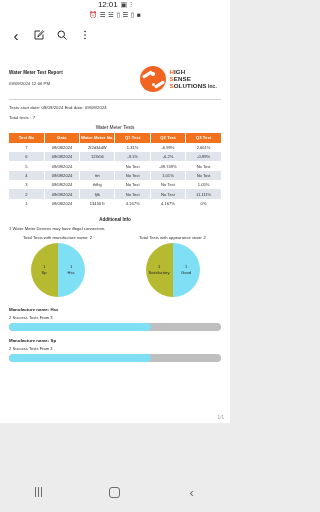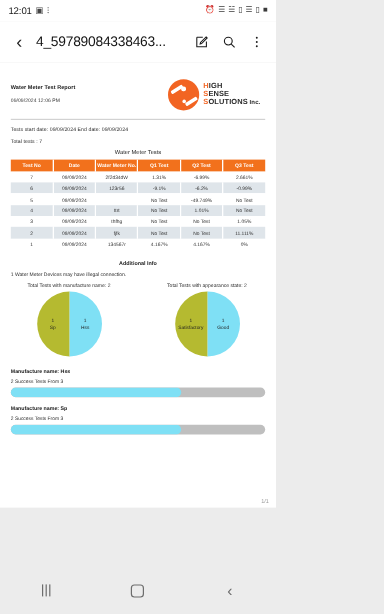--- a/index.html
+++ b/index.html
@@ -9,20 +9,21 @@
     background:#ececec;
     overflow:hidden;
     position:relative;
   }
 
   
   .statusbar {
     height:18px; background:#ffffff;
     display:flex; align-items:center; justify-content:space-between;
     padding:0 7px;
+    flex-direction:column;
   }
   .sb-left { display:flex; align-items:center; gap:3px; }
   .sb-clock { font-size:8px; color:#1a1a1a; letter-spacing:-0.1px; }
   .sb-ic { font-size:7px; color:#444; line-height:1; }
   .sb-right { display:flex; align-items:center; gap:2.5px; }
   .sb-right .sb-ic { font-size:6.5px; color:#3a3a3a; }
 
   
   .toolbar {
     height:34px; background:#ffffff;
@@ -164,21 +165,20 @@
     <span class="sb-ic">☱</span>
     <span class="sb-ic">▯</span>
     <span class="sb-ic">☰</span>
     <span class="sb-ic">▯</span>
     <span class="sb-ic">■</span>
   </div>
 </div>
 
 <div class="toolbar">
   <div class="tb-back">‹</div>
-  <div class="tb-title">4_59789084338463...</div>
   <div class="tb-btn">
     <svg width="12" height="12" viewBox="0 0 24 24" fill="none" stroke="#1c1c1c" stroke-width="1.8">
       <path d="M4 4h10M4 4v16h16V11"></path>
         <path d="M19.5 3.5l1.8 1.8L12 14.6l-2.4.6.6-2.4z"></path>
     </svg>
   </div>
   <div class="tb-btn">
     <svg width="12" height="12" viewBox="0 0 24 24" fill="none" stroke="#1c1c1c" stroke-width="1.9">
       <circle cx="10.5" cy="10.5" r="6.5"></circle>
         <path d="M15.5 15.5L21 21"></path>

